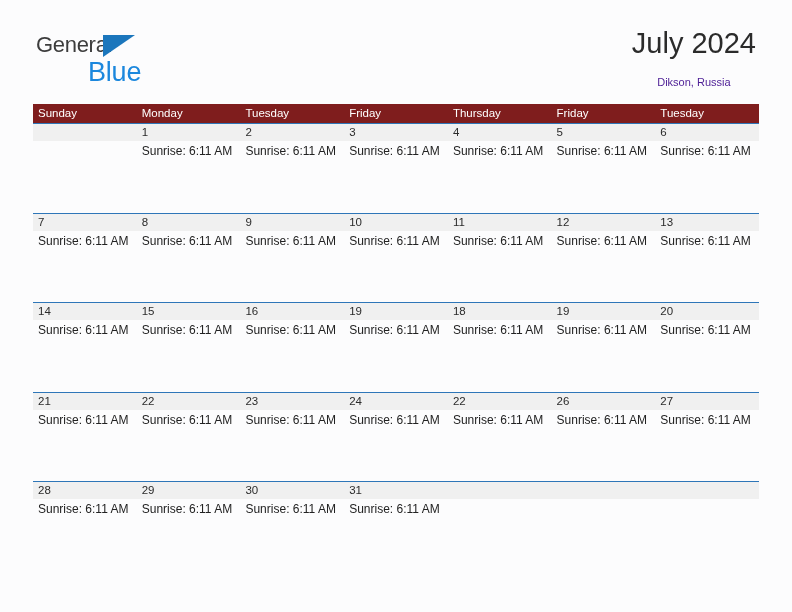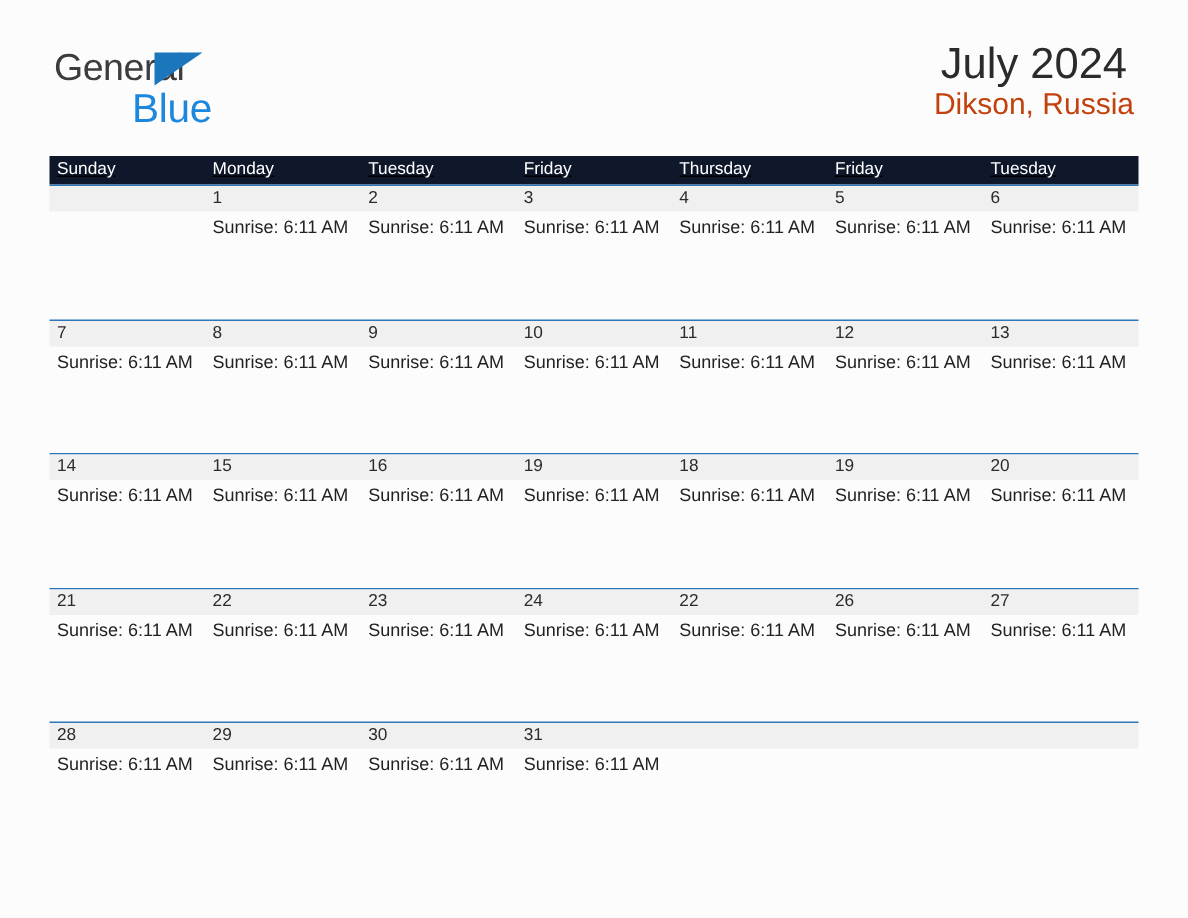--- a/index.html
+++ b/index.html
@@ -32,21 +32,21 @@
   .brand {
     position: absolute;
     left: 0;
     top: 6px;
     width: 210px;
     height: 60px;
   }
 
   .brand-line1 {
     position: relative;
-    font-size: 25px;
+    font-size: 22px;
     color: #3c3c3c;
     letter-spacing: -0.3px;
     line-height: 26px;
     height: 26px;
     white-space: nowrap;
   }
 
   .brand-tri {
     position: absolute;
     left: 67px;
@@ -76,41 +76,40 @@
   .cal-title {
     font-size: 29px;
     color: #2b2b2b;
     line-height: 34px;
     white-space: nowrap;
     font-weight: normal;
     margin: 0;
   }
 
   .cal-subtitle {
-    font-size: 20px;
-    color: #c2410c;
+    font-size: 11px;
+    color: #4c1d95;
     line-height: 20px;
-    margin-top: 0;
+    margin-top: 12px;
     white-space: nowrap;
   }
 
   
   .calendar {
     position: absolute;
     left: 33px;
     top: 104px;
     width: 726px;
   }
 
   .dow-row {
     display: flex;
-    background: #0f172a;
+    background: #7f1d1d;
     height: 19px;
     align-items: center;
-    text-decoration: underline;
   }
 
   .dow-cell {
     flex: 1 1 0;
     color: #ffffff;
     font-size: 11.5px;
     padding-left: 5px;
     box-sizing: border-box;
     line-height: 19px;
     white-space: nowrap;

